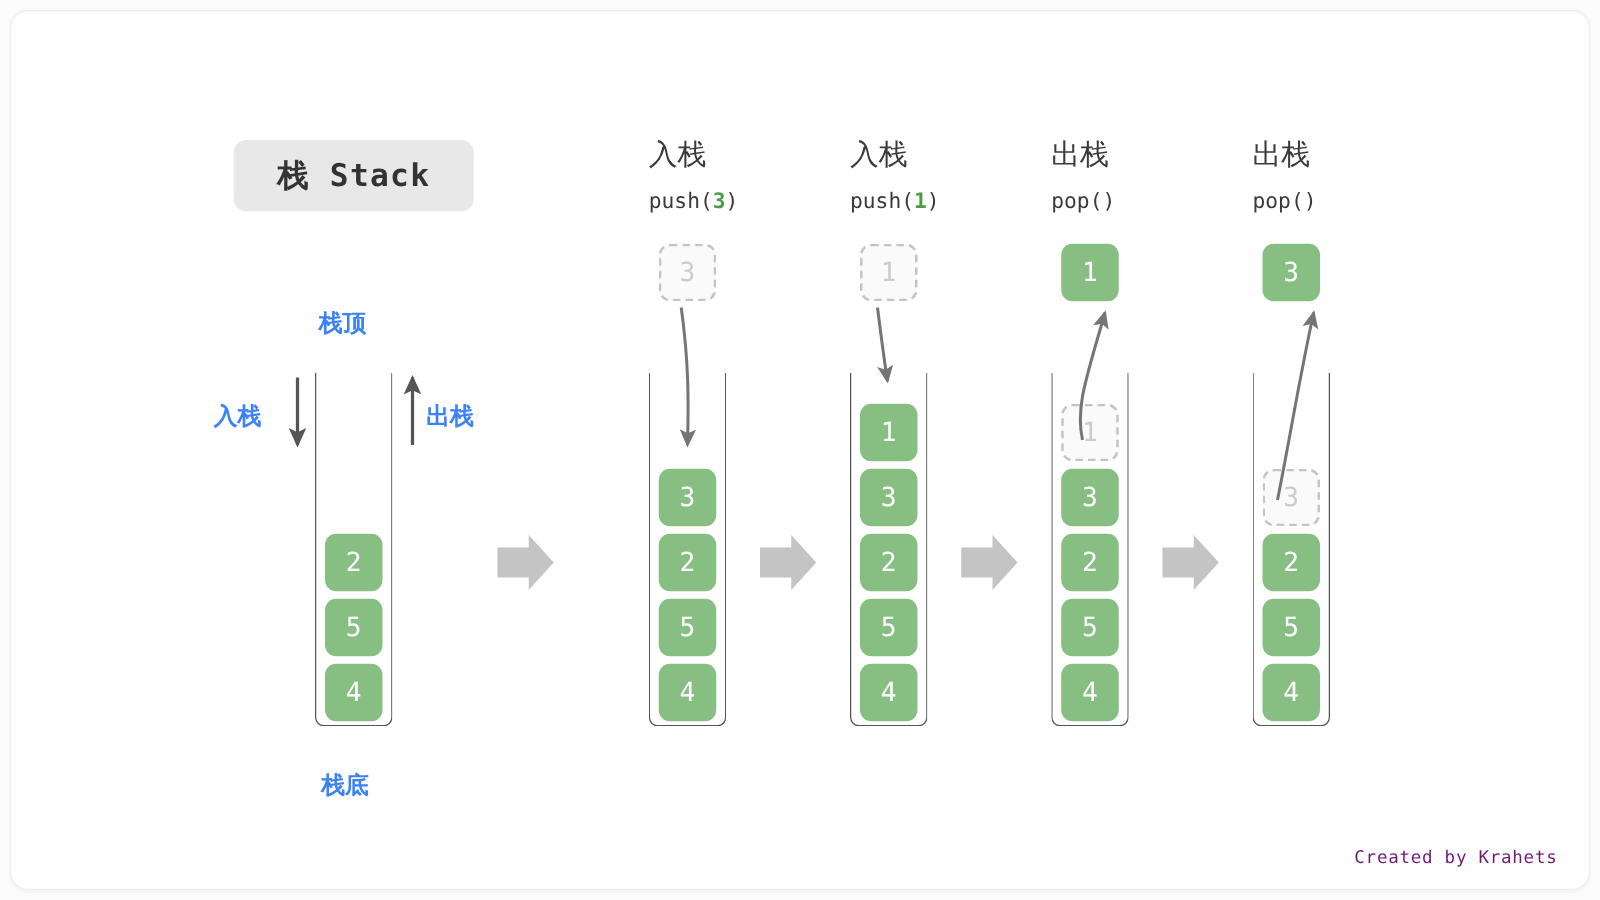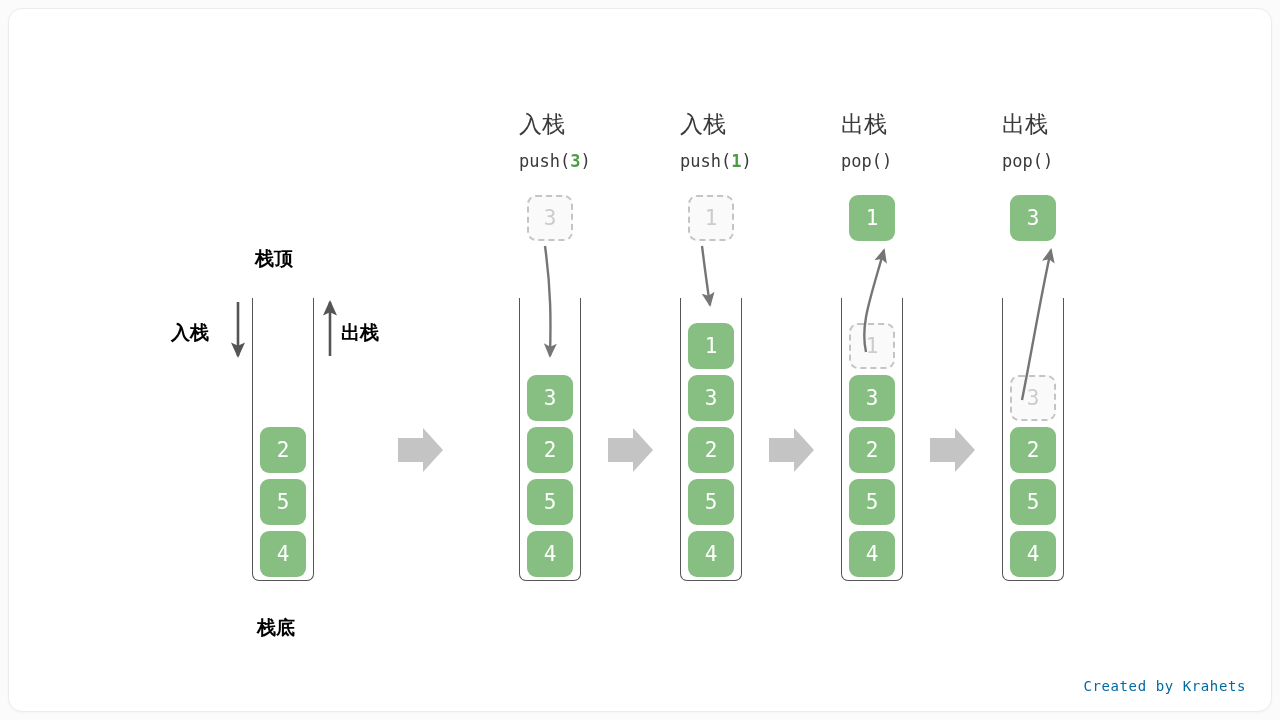--- a/index.html
+++ b/index.html
@@ -47,21 +47,21 @@
     color: #333333;
     font-size: 25px;
     font-weight: bold;
     letter-spacing: 1px;
     font-family: "DejaVu Sans Mono", "Liberation Mono", monospace;
   }
 
   
   .cn-label {
     position: absolute;
-    color: #000000;
+    color: #3b82f6;
     font-size: 19px;
     font-weight: bold;
     font-family: "DejaVu Sans", "Liberation Sans", sans-serif;
     white-space: nowrap;
   }
 
   .col-header {
     position: absolute;
     text-align: left;
     color: #3a3a3a;
@@ -127,33 +127,34 @@
     width: 1280px;
     height: 720px;
     pointer-events: none;
   }
 
   
   .credit {
     position: absolute;
     right: 34px;
     bottom: 26px;
-    color: #0369a1;
+    color: #701a75;
     font-size: 14px;
     letter-spacing: 0.6px;
     font-family: "DejaVu Sans Mono", "Liberation Mono", monospace;
     white-space: nowrap;
   }
 </style>
 </head>
 <body>
 
 <div id="canvas">
   <div class="card"></div>
 
+  <div class="title-chip">栈 Stack</div>
 
   <div class="cn-label" style="left:255px; top:246px;">栈顶</div>
   <div class="cn-label" style="left:257px; top:615px;">栈底</div>
   <div class="cn-label" style="left:171px; top:320px;">入栈</div>
   <div class="cn-label" style="left:341px; top:320px;">出栈</div>
 
   <div id="stage">
       <div class="stack" style="left: 252px; top: 298px; height: 283px;"></div>
       <div class="cell solid" style="left: 260px; top: 427px;">2</div>
       <div class="cell solid" style="left: 260px; top: 479px;">5</div>

